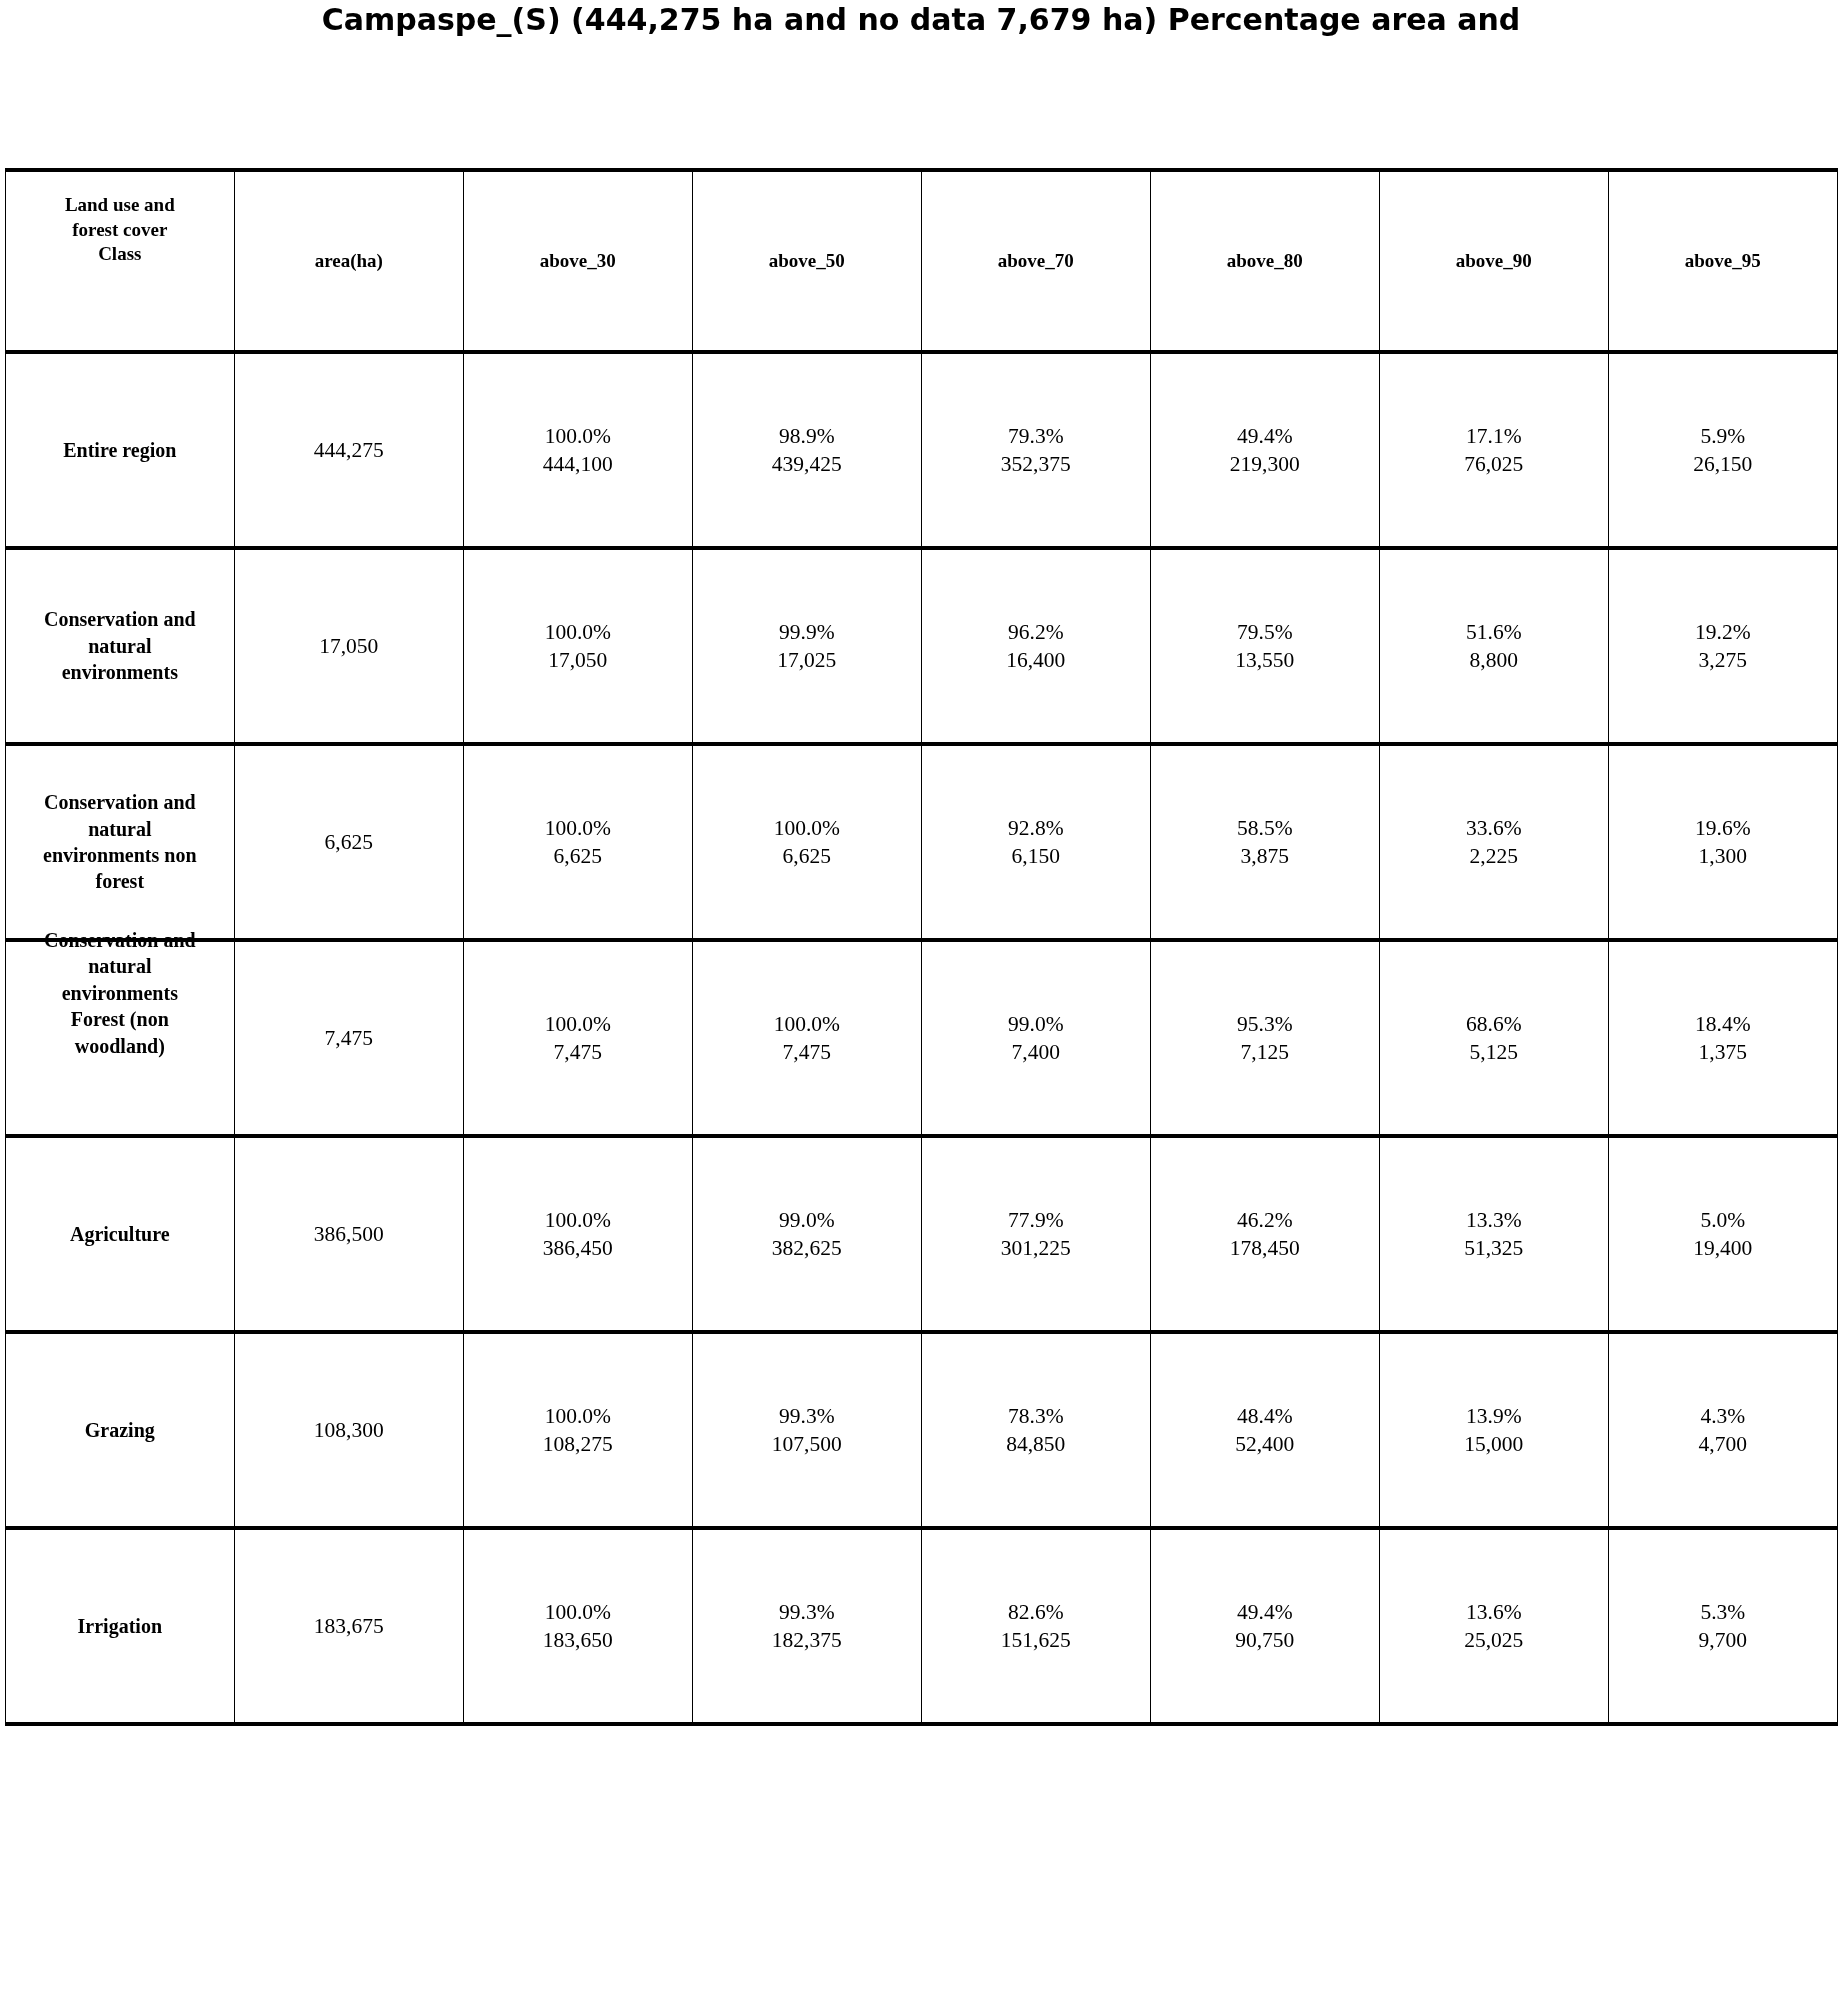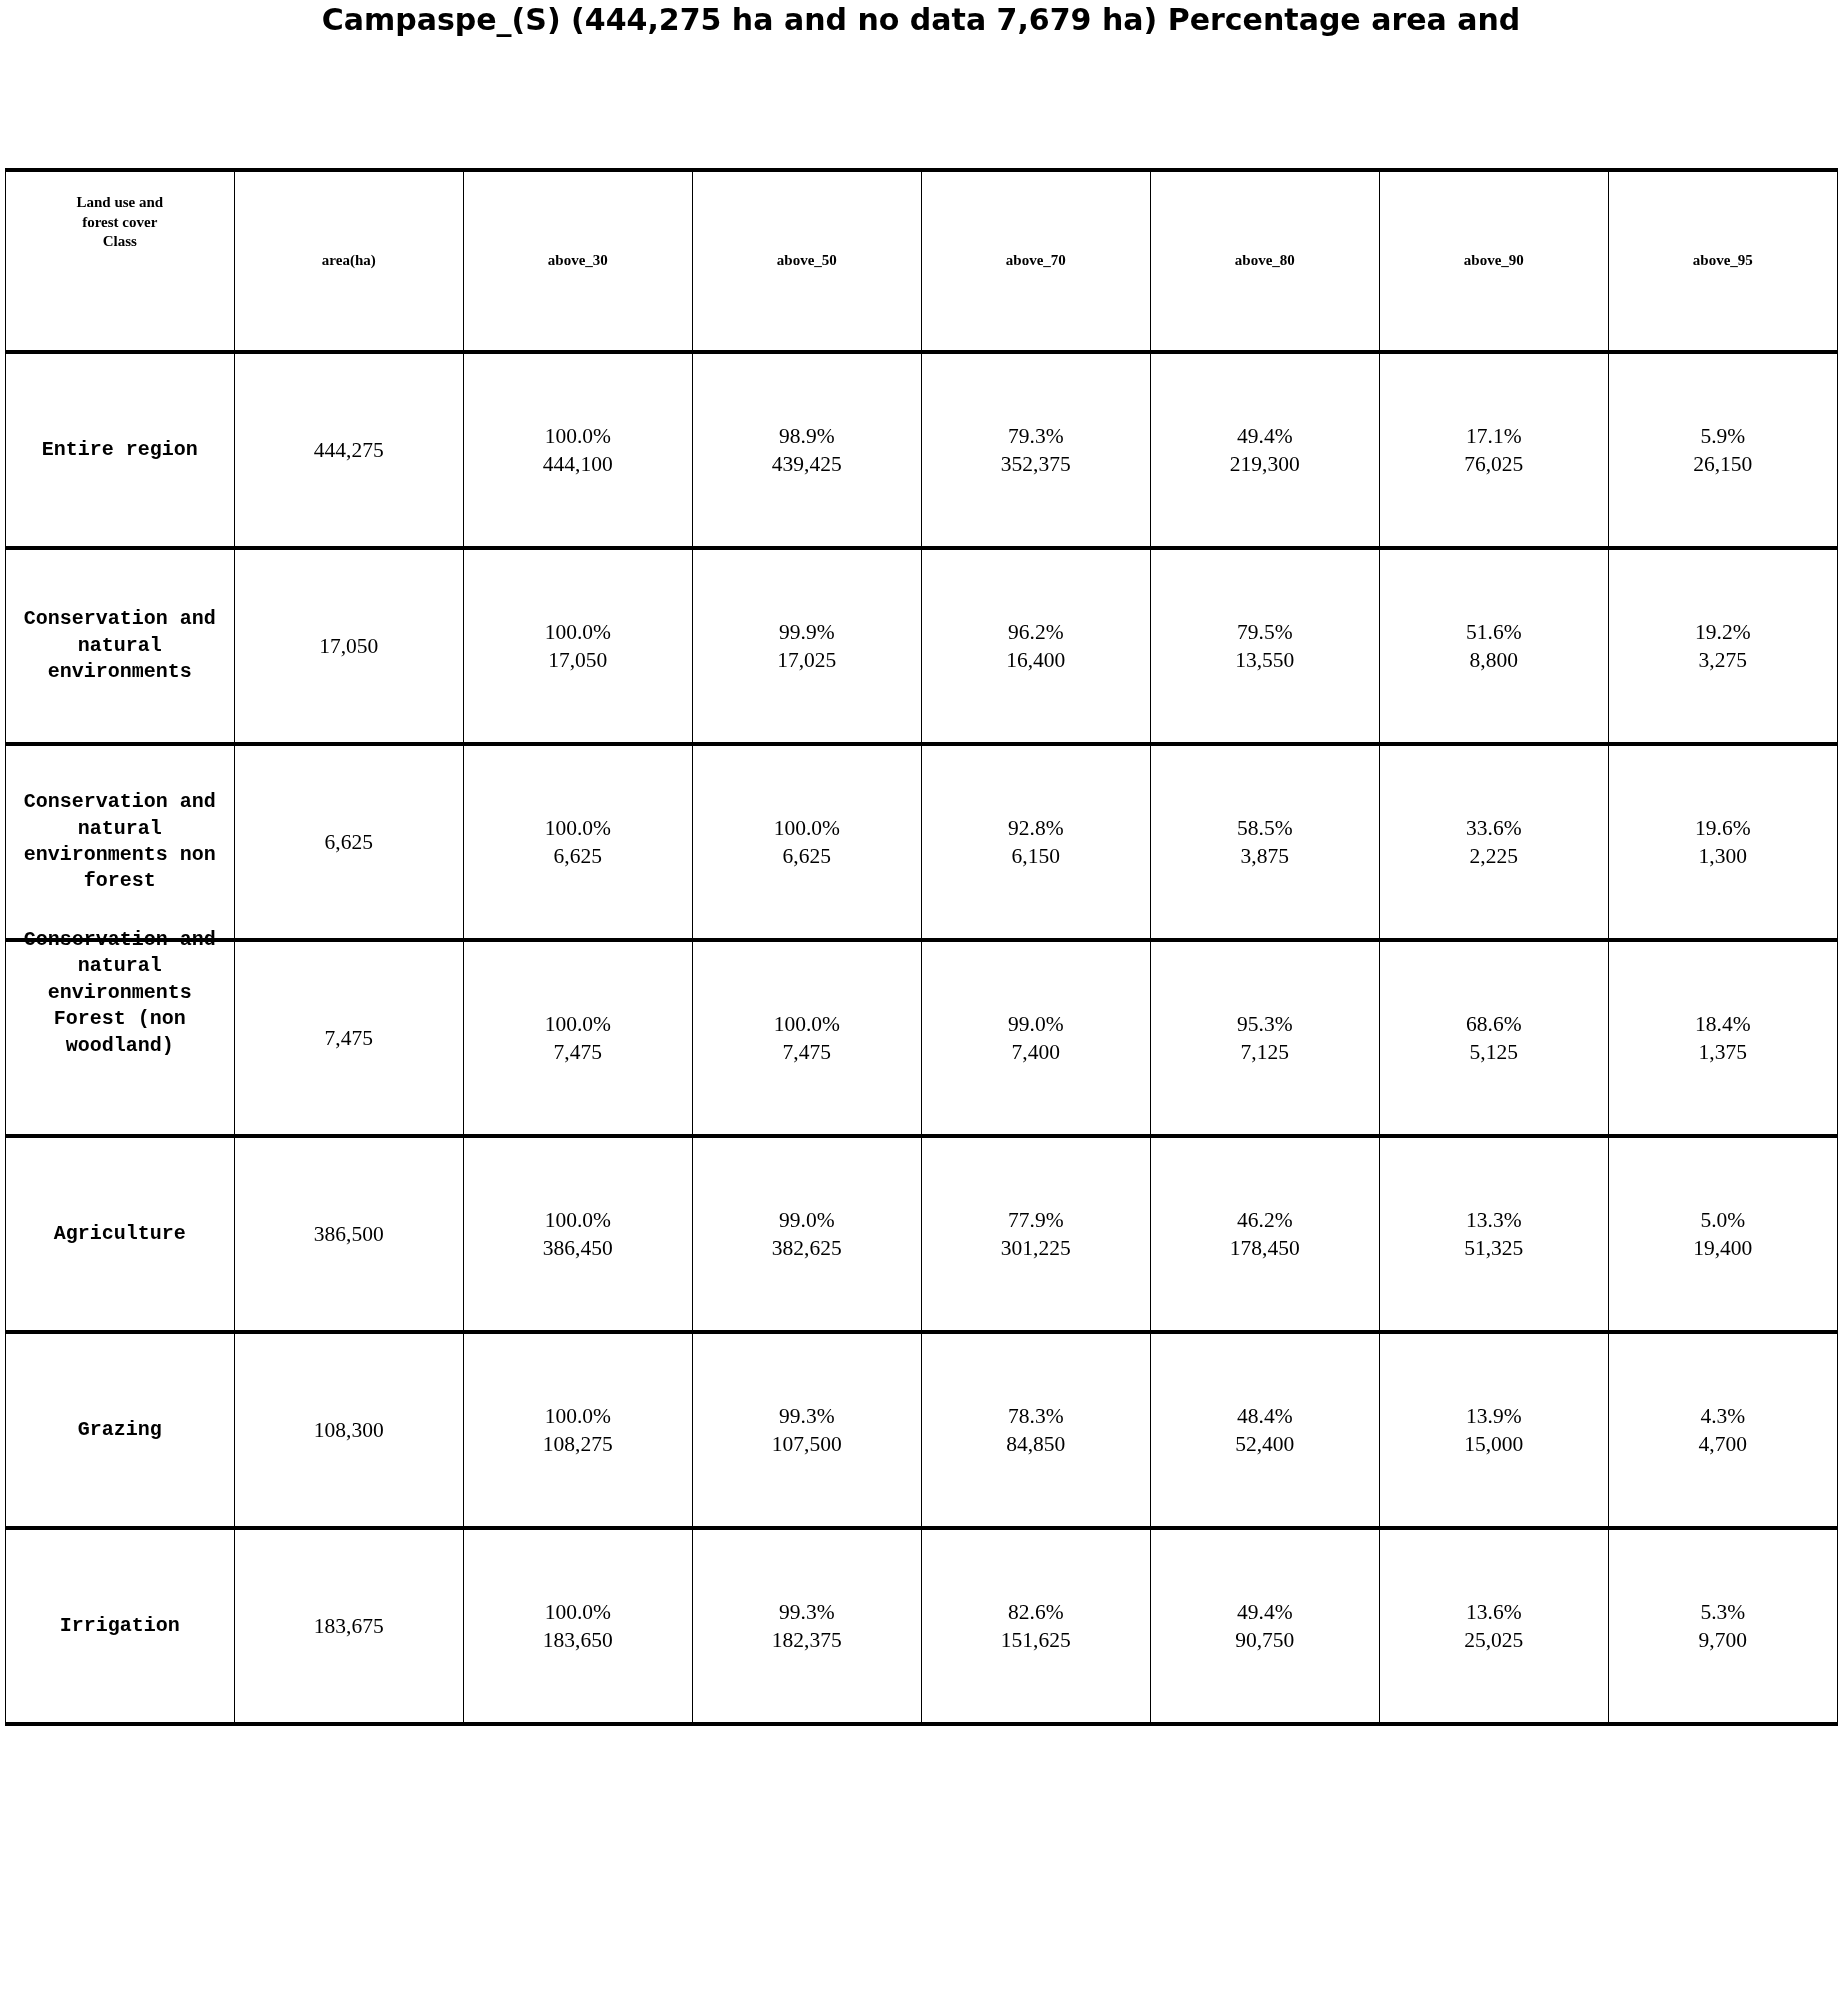--- a/index.html
+++ b/index.html
@@ -32,28 +32,27 @@
     border-top-width:4.4px;
     border-bottom-width:4.4px;
     vertical-align:middle;
     text-align:center;
     padding:0;
     overflow:visible;
   }
   tr.header-row  { height:182px; }
   tr.data-row    { height:196px; }
   th.col-head {
-    font-weight:bold; font-size:15px; line-height:1.3;
+    font-weight:bold; font-size:19px; line-height:1.3;
     white-space:pre-line;
   }
   th.col-head.first { vertical-align:top; padding-top:21px; }
   th.row-label {
     font-weight:bold; font-size:20px; line-height:1.32;
     white-space:pre-line;
-    font-family:Liberation Mono, monospace;
   }
   td.num-cell {
     font-size:21.5px; line-height:1.32;
     white-space:pre-line; font-weight:normal;
   }
   .shift-up {
     font-weight:bold; font-size:20px; line-height:1.32;
     white-space:pre-line; text-align:center;
     transform:translateY(-45px);
   }

